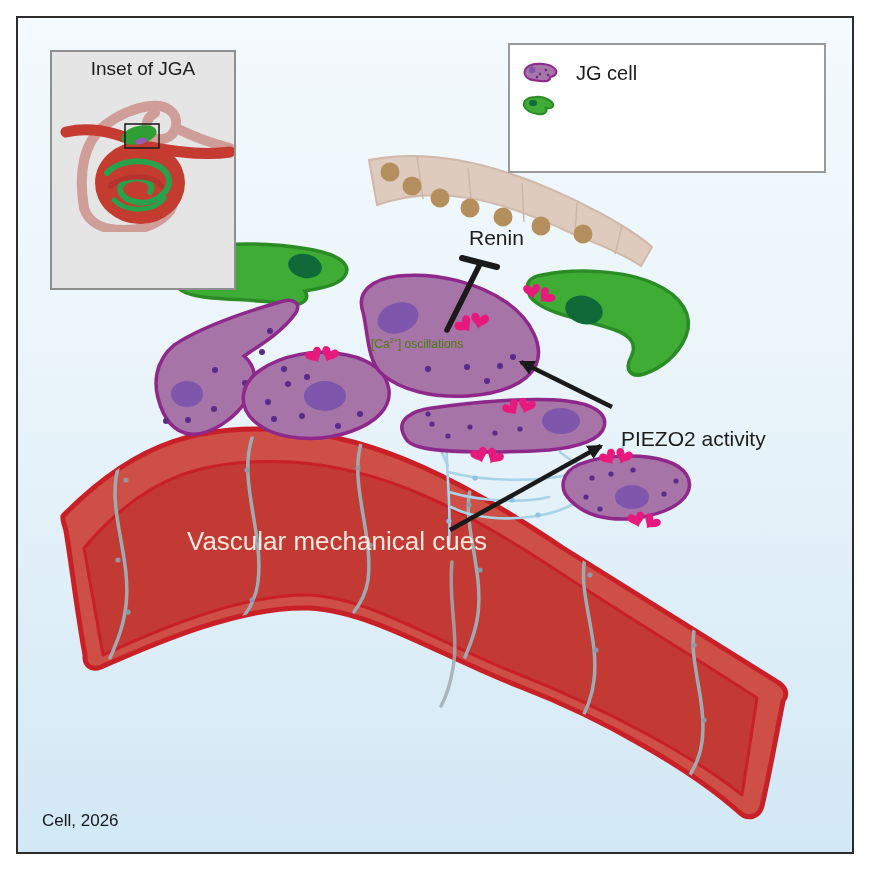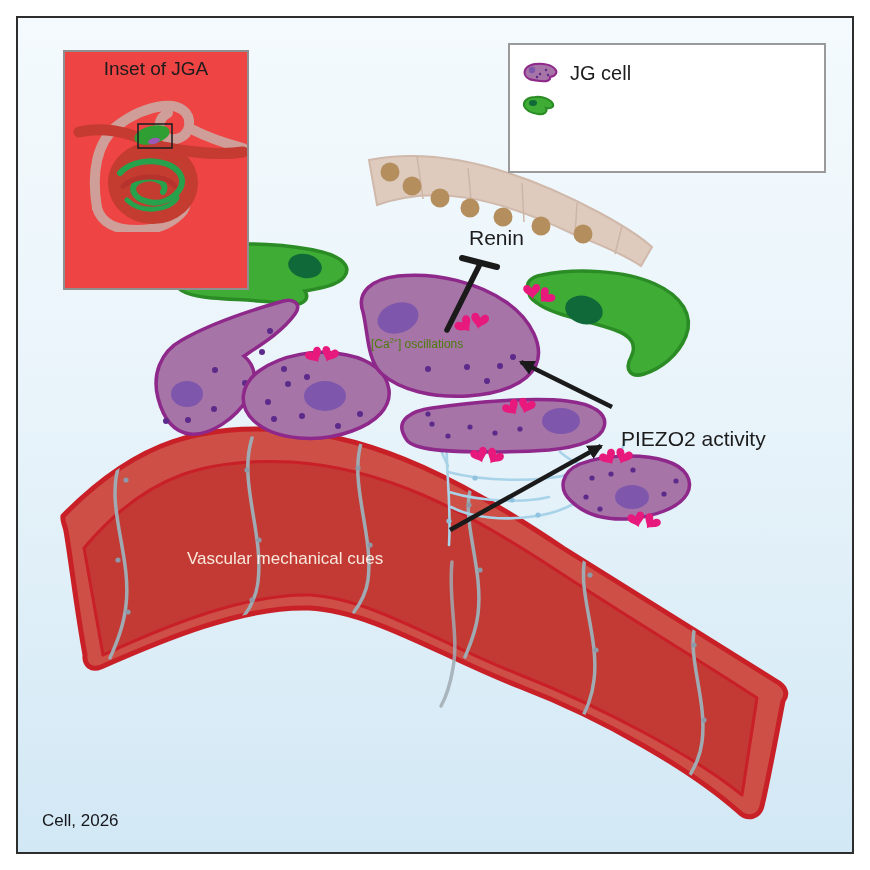--- a/index.html
+++ b/index.html
@@ -16,28 +16,28 @@
   .canvas{position:absolute;left:16px;top:16px;right:16px;bottom:16px;
           border:2.5px solid var(--border);
           background:linear-gradient(180deg,var(--background-top) 0%,#e9f4fa 45%,var(--background-bottom) 100%);
           z-index:0;}
   svg.main{position:absolute;left:0;top:0;z-index:1;}
   .label{position:absolute;white-space:nowrap;z-index:2;line-height:1.05;}
   .renin-label{left:469px;top:227px;font-size:21px;color:#1c1c1c;text-align:right;}
   .ca-label{left:371px;top:337px;font-size:12px;color:#4d7c0f;}
   .ca-label sup{font-size:0.6em;}
   .piezo2-activity-label{left:621px;top:411px;font-size:21px;color:#1c1c1c;margin-top:17px;}
-  .vascular-label{left:187px;top:550px;font-size:17px;color:#f8e8de;}
+  .vascular-label{left:187px;top:528px;font-size:26px;color:#f8e8de;}
   .citation-label{left:42px;top:812px;font-size:17px;color:#16161d;}
   .legend{position:absolute;left:508px;top:43px;width:318px;height:130px;background:#fff;
           border:2px solid #9a9a9a;z-index:2;box-sizing:border-box;padding:11px 0 0 10px;}
-  .legend-row{display:flex;align-items:center;height:34px;gap:10px;}
+  .legend-row{display:flex;align-items:center;height:34px;gap:16px;}
   .legend-icon{width:40px;height:28px;flex:0 0 auto;}
   .legend-label{font-size:20px;color:#1c1c1c;}
-  .inset{position:absolute;left:63px;top:50px;width:186px;height:240px;background:#ef4444;
+  .inset{position:absolute;left:50px;top:50px;width:186px;height:240px;background:#e5e5e5;
          border:2px solid #8f8f8f;z-index:2;box-sizing:border-box;}
   .inset-title{text-align:center;font-size:19px;color:#1c1c1c;margin-top:6px;}
   
   .jg-body{fill:var(--jg-cell-fill);stroke:var(--jg-cell-outline);stroke-width:3.5;}
   .jg-nuc{fill:var(--jg-nucleus);}
   .gran{fill:var(--granule);}
   .mural-body{fill:var(--mural-fill);stroke:var(--mural-outline);stroke-width:3.5;}
   .mural-nuc{fill:var(--mural-nucleus);}
   .piezo{fill:var(--piezo2-pink);}
   .vessel-outer{fill:var(--vessel-wall);stroke:var(--vessel-line);stroke-width:5;stroke-linejoin:round;}

